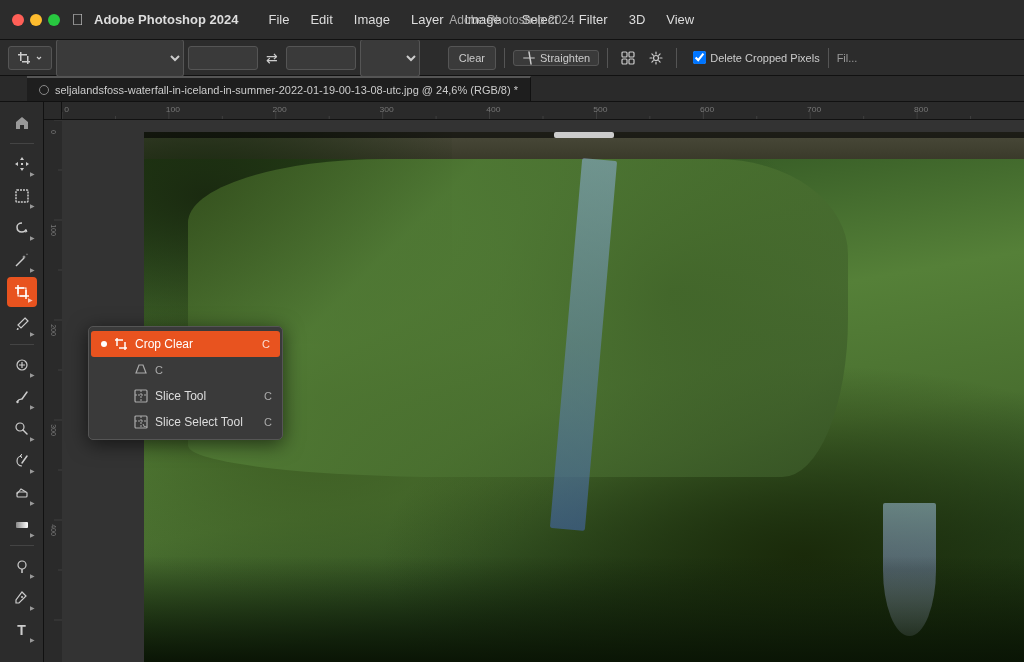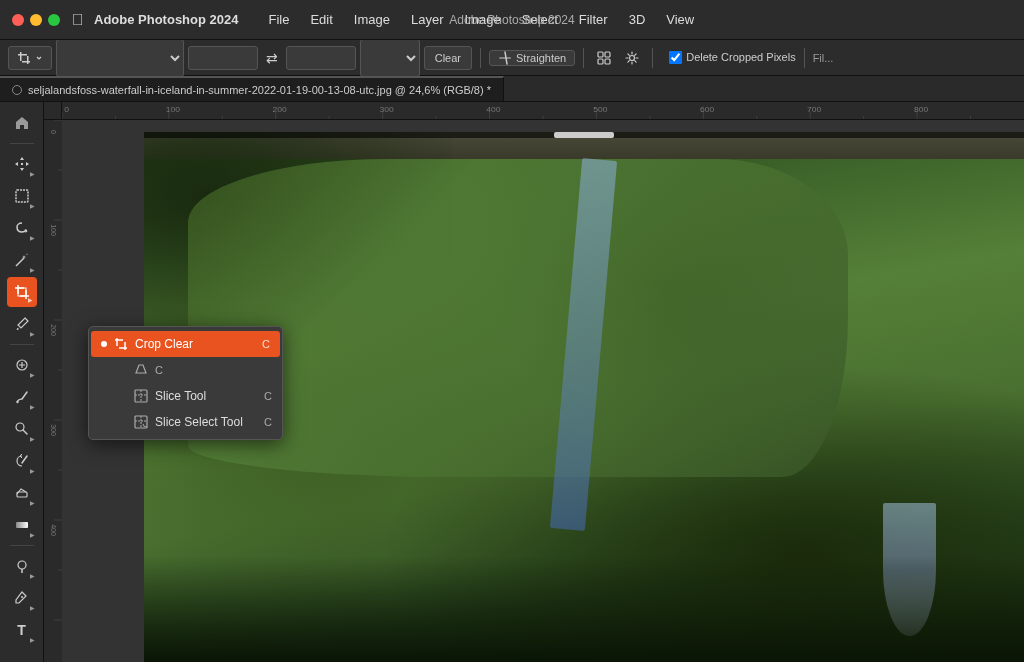--- a/index.html
+++ b/index.html
@@ -124,20 +124,21 @@
     }
     .clear-btn {
       background: #3a3a3a;
       border: 1px solid #555;
       color: #ccc;
       padding: 3px 10px;
       border-radius: 3px;
       font-size: 11px;
       cursor: pointer;
       height: 24px;
+      margin-left: 24px;
     }
     .straighten-btn {
       background: #3a3a3a;
       border: 1px solid #555;
       color: #ccc;
       padding: 3px 8px;
       border-radius: 3px;
       font-size: 11px;
       cursor: pointer;
       height: 16px;
@@ -157,21 +158,21 @@
       color: #ccc;
       font-size: 13px;
       cursor: pointer;
       padding: 3px 5px;
       height: 24px;
       display: flex;
       align-items: center;
     }
     .delete-cropped {
       display: flex;
-      align-items: flex-start;
+      align-items: center;
       gap: 4px;
       font-size: 11px;
       color: #ccc;
       cursor: pointer;
       white-space: nowrap;
       padding-left: 8px;
     }
     .delete-cropped input[type=checkbox] {
       cursor: pointer;
     }
@@ -199,20 +200,21 @@
       border-top: 2px solid #555;
       padding: 0 12px;
       display: flex;
       align-items: center;
       font-size: 11px;
       color: #ccc;
       max-width: 600px;
       overflow: hidden;
       white-space: nowrap;
       text-overflow: ellipsis;
+      margin-left: 27px;
     }
     #doc-tab::before {
       content: '';
       display: inline-block;
       width: 8px;
       height: 8px;
       border-radius: 50%;
       background: transparent;
       border: 1px solid #888;
       margin-right: 6px;

